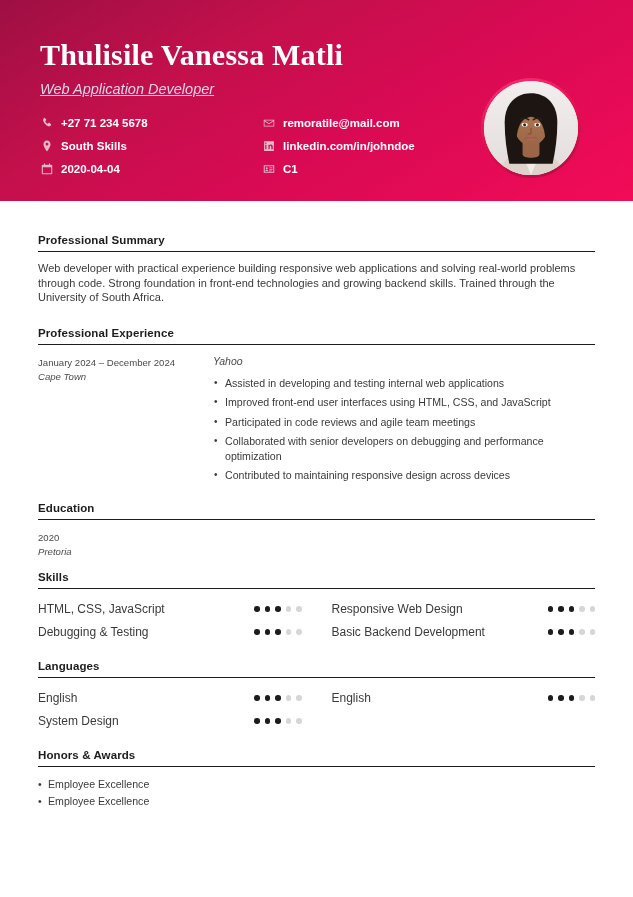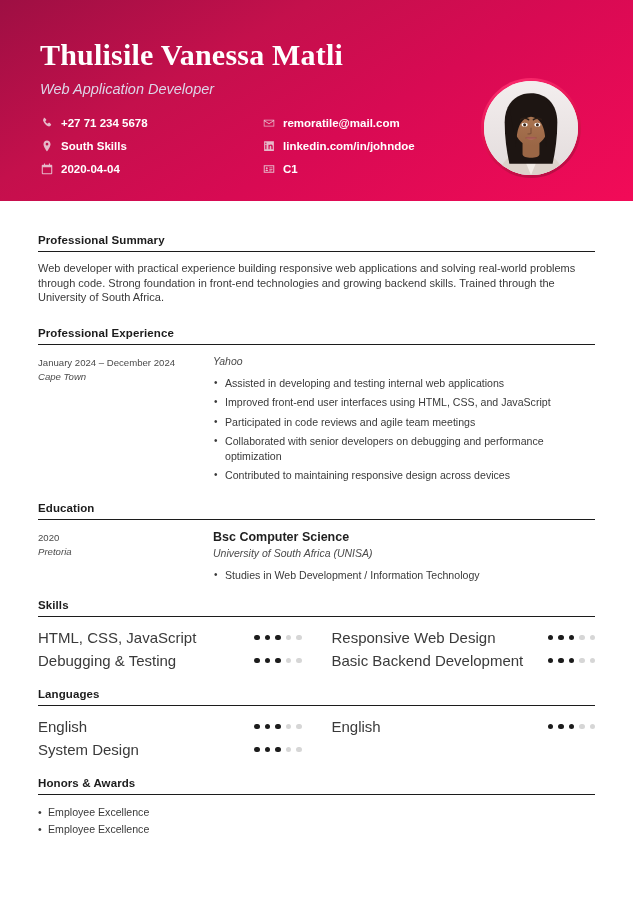--- a/index.html
+++ b/index.html
@@ -41,20 +41,21 @@
     margin: 0 0 8px 0;
     white-space: nowrap;
   }
   .job-title {
     font-family: "Liberation Sans", sans-serif;
     font-style: italic;
     font-size: 14.5px;
     line-height: 18px;
     color: #ddd6e8;
     margin: 0 0 18px 0;
+    text-decoration: underline;
   }
   .contact-grid {
     display: grid;
     grid-template-columns: 213px 1fr;
     row-gap: 11px;
     column-gap: 0px;
     gap: 9px;
   }
   .contact-item {
     display: flex;
@@ -189,21 +190,21 @@
     grid-template-columns: 1fr 1fr;
     column-gap: 30px;
     row-gap: 0px;
   }
   .rate-row {
     display: flex;
     align-items: center;
     height: 23px;
   }
   .rate-label {
-    font-size: 15px;
+    font-size: 12px;
     color: #3a3a3a;
     flex: 1 1 auto;
     white-space: nowrap;
     overflow: hidden;
   }
   .dots {
     display: flex;
     gap: 5px;
     align-items: center;
     flex: 0 0 auto;
@@ -384,27 +385,20 @@
   <div class="gap-14"></div>
 
   <div class="section">
     <div class="section-title">Education</div>
     <div class="section-body">
       <div class="entry">
         <div class="entry-meta">
           <div>2020</div>
           <div class="meta-loc">Pretoria</div>
         </div>
-        <div class="entry-main">
-          <div class="entry-role">Bsc Computer Science</div>
-          <div class="entry-org">University of South Africa (UNISA)</div>
-          <ul class="bullets">
-            <li>Studies in Web Development / Information Technology</li>
-          </ul>
-        </div>
       </div>
     </div>
   </div>
 
   <div class="gap-12"></div>
 
   <div class="section">
     <div class="section-title">Skills</div>
     <div class="section-body">
       <div class="rate-grid">

